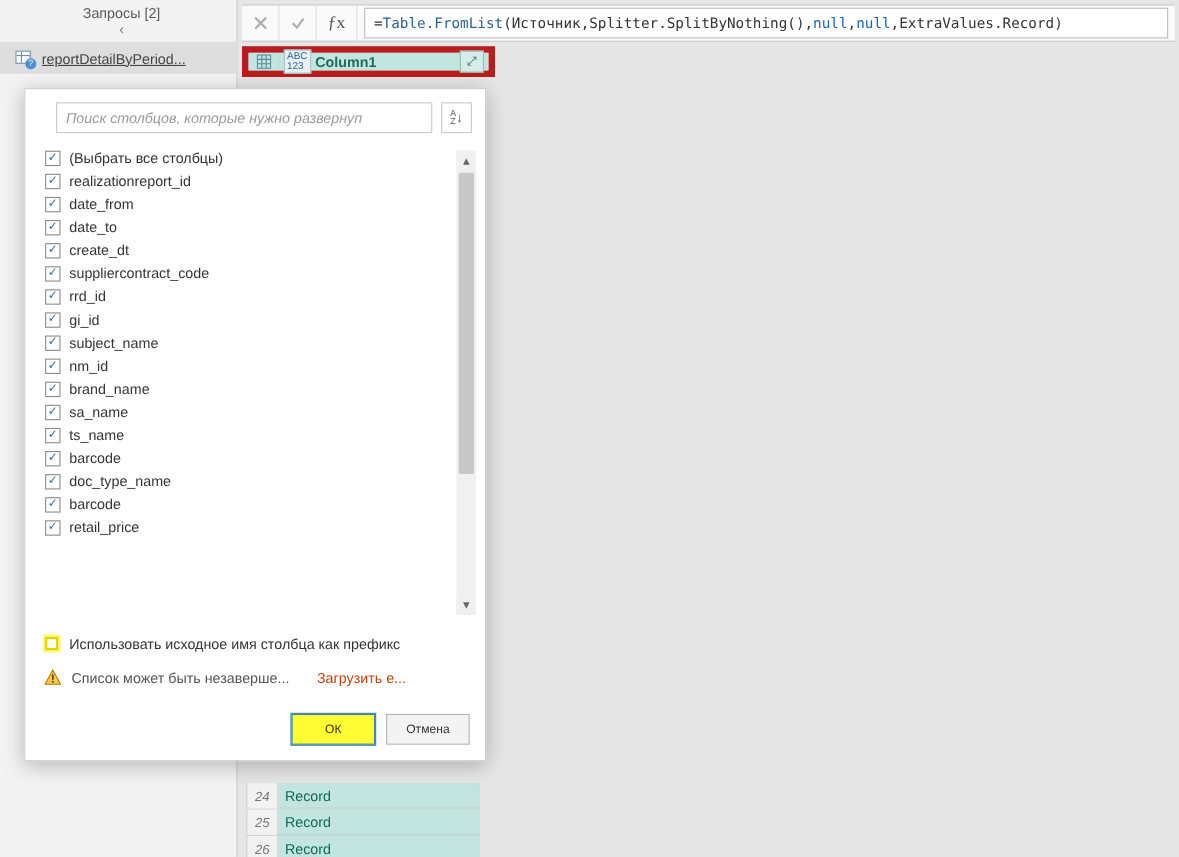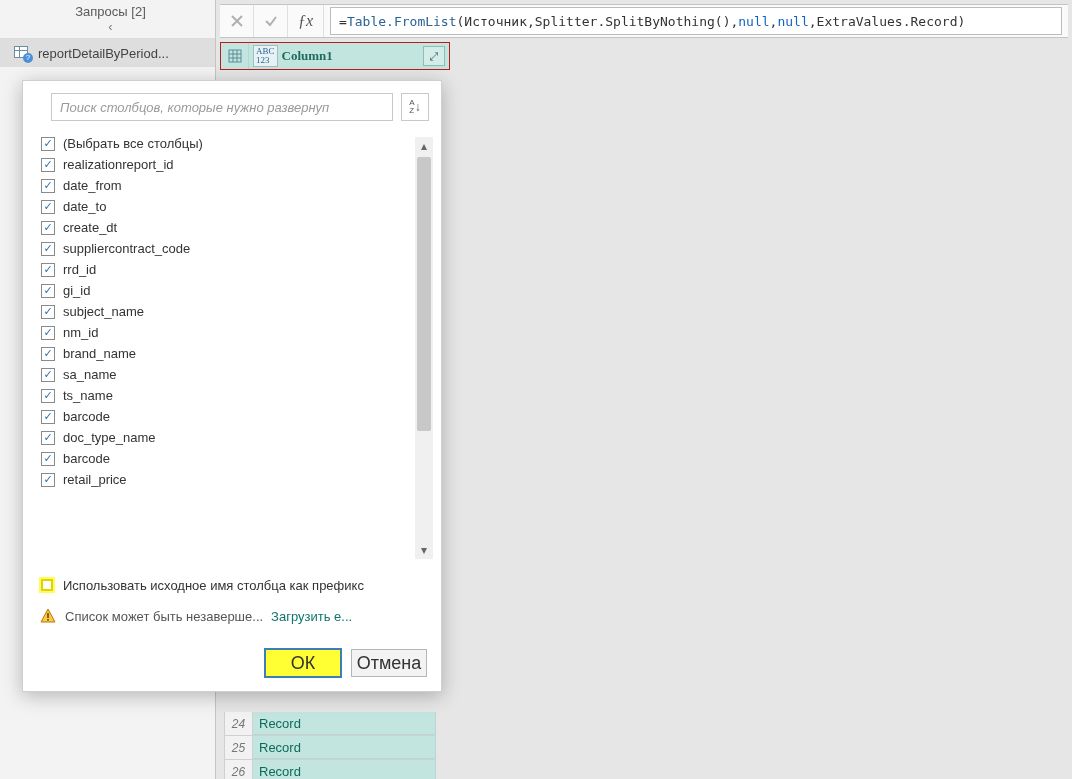--- a/index.html
+++ b/index.html
@@ -84,20 +84,21 @@
     color: #fff;
     font-size: 8px;
     line-height: 10px;
     text-align: center;
   }
   .query-name {
     white-space: nowrap;
     overflow: hidden;
     text-overflow: ellipsis;
     max-width: 160px;
+    text-decoration: underline;
   }
   
   .right {
     flex: 1;
     display: flex;
     flex-direction: column;
     background: #e6e6e6;
     position: relative;
   }
   
@@ -113,21 +114,20 @@
   .formula-bar .btn {
     width: 34px;
     height: 100%;
     display: flex;
     align-items: center;
     justify-content: center;
     border-right: 1px solid #e0e0e0;
     color: #b0b0b0;
   }
   .formula-bar .fx {
-    font-style: italic;
     font-family: "Segoe UI", serif;
     color: #555;
     font-size: 16px;
     padding: 0 10px;
     border-right: 1px solid #e0e0e0;
     height:100%;
     display:flex;align-items:center;
   }
   .formula-box {
     flex: 1;
@@ -149,22 +149,21 @@
   .grid-wrap {
     margin: 4px 4px 0 4px;
     background: #e6e6e6;
     position: relative;
     flex: 1;
   }
   .grid-head {
     display: flex;
     height: 28px;
     width: 230px;
-    border: 1px solid #b91c1c;
-    font-family: Liberation Serif, serif;
+    border: 6px solid #b91c1c;
   }
   .grid-head .corner {
     width: 28px;
     background: #c2e5df;
     border-right: 1px solid #b6d7d2;
     display:flex;align-items:center;justify-content:center;
   }
   .grid-head .corner svg { width:14px;height:14px;stroke:#6a8ea0;}
   .grid-head .col {
     flex: 1;
@@ -332,35 +331,35 @@
   .warn-row .wi {
     width:18px;height:18px;
     display:flex;align-items:center;justify-content:center;
     color:#b87a00;
   }
   .warn-row .ellips {
     white-space:nowrap;overflow:hidden;text-overflow:ellipsis;
     max-width: 230px;
   }
   .warn-row a {
-    color:#0f766e;
+    color:#c2410c;
     text-decoration:none;
-    white-space:nowrap;overflow:hidden;text-overflow:ellipsis;
+    white-space:nowrap;overflow:hidden;text-overflow:ellipsis;margin-left:17px;
   }
   .btn-row {
     display:flex;justify-content:flex-end;gap:10px;
     padding: 10px 14px 14px 14px;
   }
   .btn-prim, .btn-sec {
     min-width: 76px;
     height:28px;
     border:1px solid #b5b5b5;
     background:#f3f3f3;
     display:flex;align-items:center;justify-content:center;
-    font-size:18px;
+    font-size:11px;
     cursor:pointer;
   }
   .btn-prim {
     background:#ffff33;
     border:1px solid #3a7fb7;
     box-shadow: 0 0 0 1px #3a7fb7;
   }
 </style>
 </head>
 <body>

